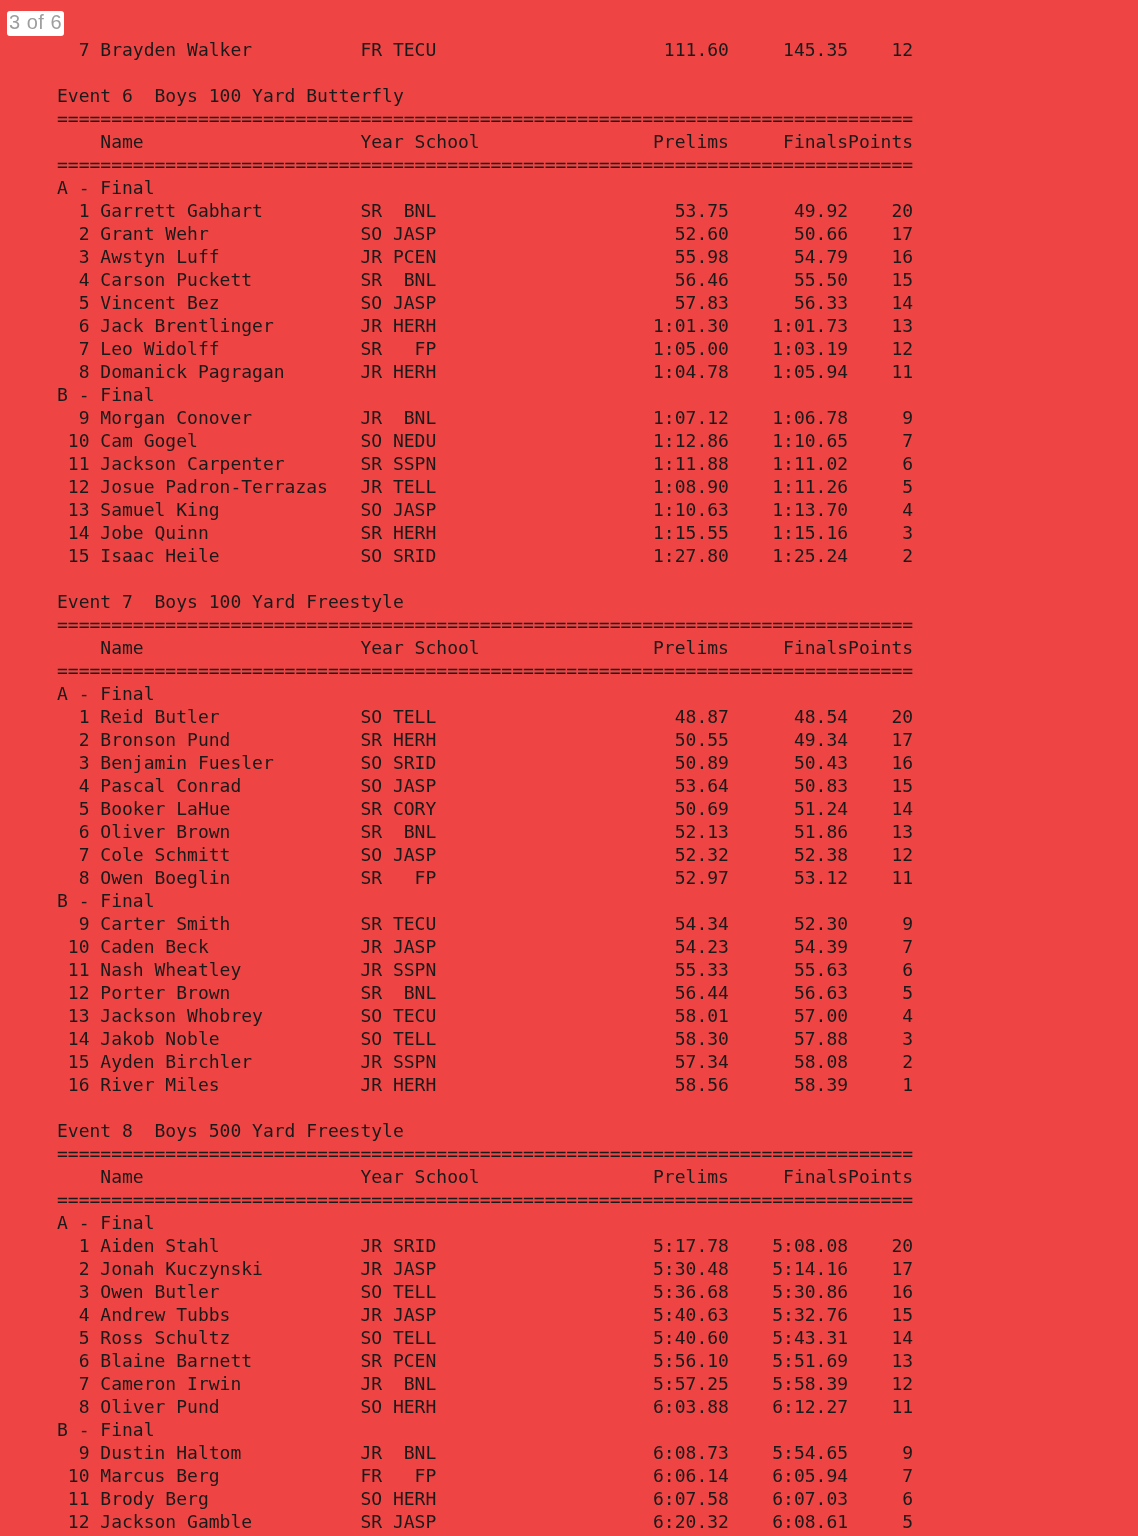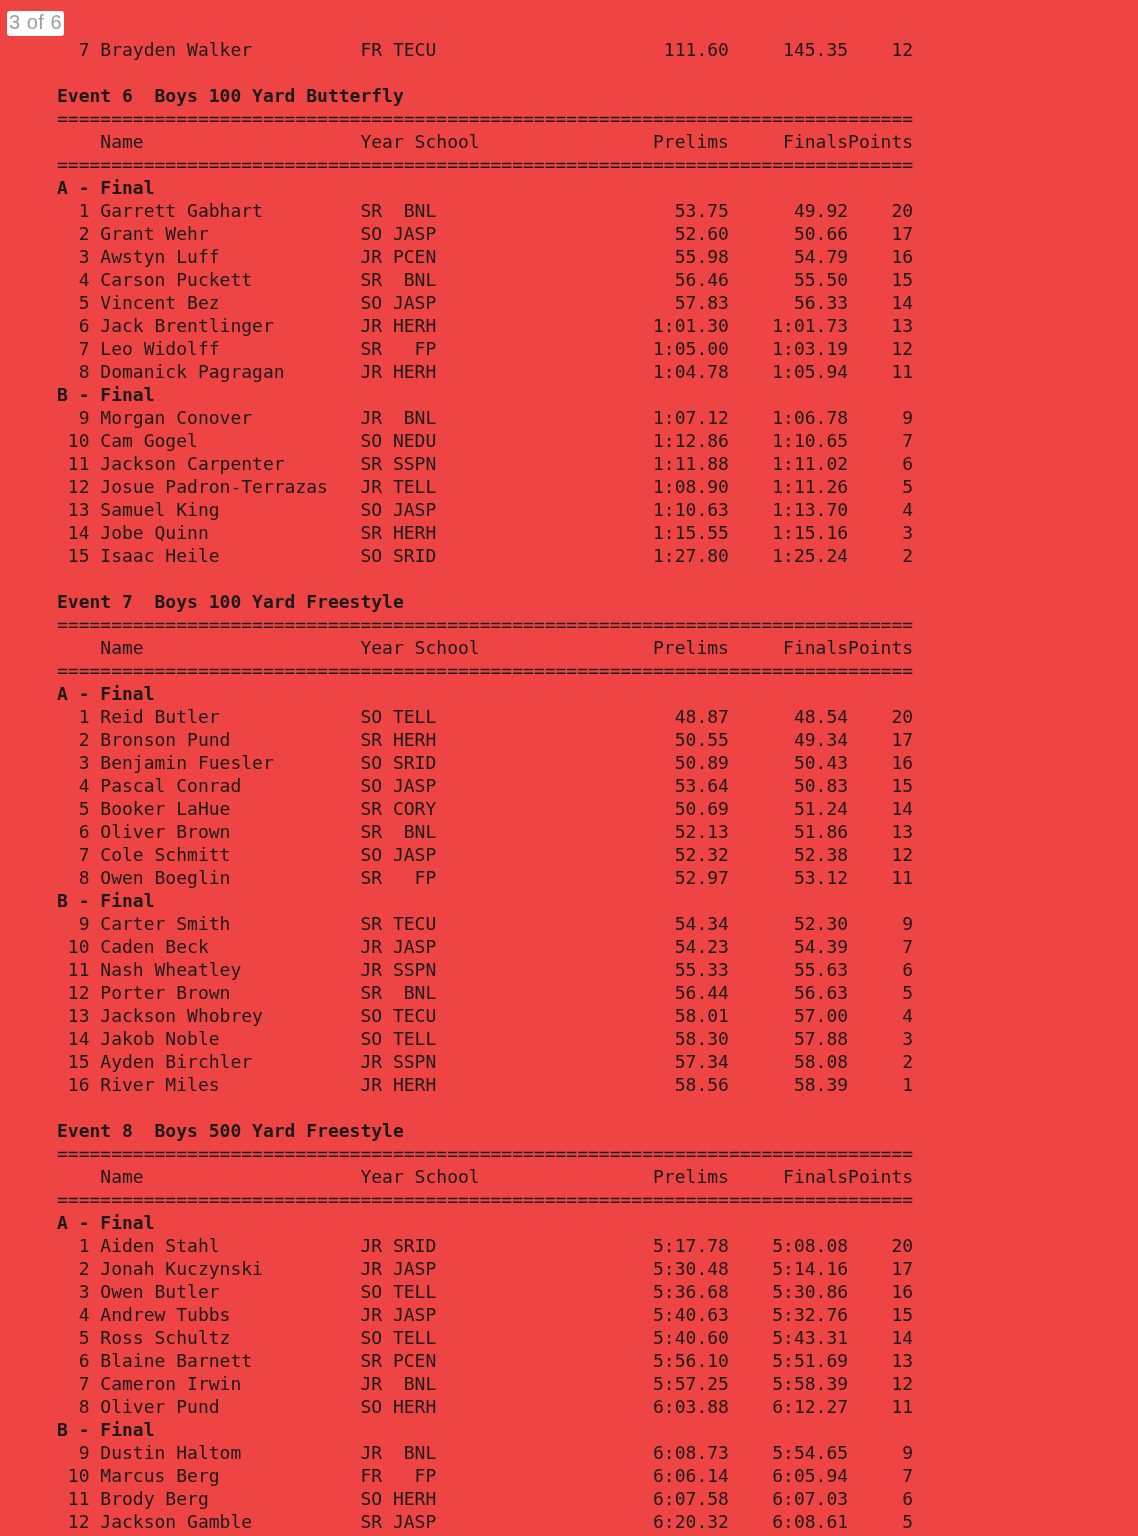--- a/index.html
+++ b/index.html
@@ -28,21 +28,21 @@
     left: 57px;
     top: 9px;
     font-family: "DejaVu Sans Mono", "Liberation Mono", monospace;
     font-size: 18px;
     line-height: 23px;
     color: #1a1a1a;
     white-space: pre;
     margin-top: 29px;
   }
   .ln { height: 23px; }
-  .bold { font-weight: 700; }
+  .bold { font-weight: 400; }
 </style>
 </head>
 <body>
 
 <div class="page">
   <div class="page-indicator">
     <span>3 of 6</span>
   </div>
   <div class="report"><div class="ln">  7 Brayden Walker          FR TECU                     111.60     145.35    12</div><div class="ln">&nbsp;</div><div class="ln bold">Event 6  Boys 100 Yard Butterfly</div><div class="ln">===============================================================================</div><div class="ln">    Name                    Year School                Prelims     FinalsPoints</div><div class="ln">===============================================================================</div><div class="ln bold">A - Final</div><div class="ln">  1 Garrett Gabhart         SR  BNL                      53.75      49.92    20</div><div class="ln">  2 Grant Wehr              SO JASP                      52.60      50.66    17</div><div class="ln">  3 Awstyn Luff             JR PCEN                      55.98      54.79    16</div><div class="ln">  4 Carson Puckett          SR  BNL                      56.46      55.50    15</div><div class="ln">  5 Vincent Bez             SO JASP                      57.83      56.33    14</div><div class="ln">  6 Jack Brentlinger        JR HERH                    1:01.30    1:01.73    13</div><div class="ln">  7 Leo Widolff             SR   FP                    1:05.00    1:03.19    12</div><div class="ln">  8 Domanick Pagragan       JR HERH                    1:04.78    1:05.94    11</div><div class="ln bold">B - Final</div><div class="ln">  9 Morgan Conover          JR  BNL                    1:07.12    1:06.78     9</div><div class="ln"> 10 Cam Gogel               SO NEDU                    1:12.86    1:10.65     7</div><div class="ln"> 11 Jackson Carpenter       SR SSPN                    1:11.88    1:11.02     6</div><div class="ln"> 12 Josue Padron-Terrazas   JR TELL                    1:08.90    1:11.26     5</div><div class="ln"> 13 Samuel King             SO JASP                    1:10.63    1:13.70     4</div><div class="ln"> 14 Jobe Quinn              SR HERH                    1:15.55    1:15.16     3</div><div class="ln"> 15 Isaac Heile             SO SRID                    1:27.80    1:25.24     2</div><div class="ln">&nbsp;</div><div class="ln bold">Event 7  Boys 100 Yard Freestyle</div><div class="ln">===============================================================================</div><div class="ln">    Name                    Year School                Prelims     FinalsPoints</div><div class="ln">===============================================================================</div><div class="ln bold">A - Final</div><div class="ln">  1 Reid Butler             SO TELL                      48.87      48.54    20</div><div class="ln">  2 Bronson Pund            SR HERH                      50.55      49.34    17</div><div class="ln">  3 Benjamin Fuesler        SO SRID                      50.89      50.43    16</div><div class="ln">  4 Pascal Conrad           SO JASP                      53.64      50.83    15</div><div class="ln">  5 Booker LaHue            SR CORY                      50.69      51.24    14</div><div class="ln">  6 Oliver Brown            SR  BNL                      52.13      51.86    13</div><div class="ln">  7 Cole Schmitt            SO JASP                      52.32      52.38    12</div><div class="ln">  8 Owen Boeglin            SR   FP                      52.97      53.12    11</div><div class="ln bold">B - Final</div><div class="ln">  9 Carter Smith            SR TECU                      54.34      52.30     9</div><div class="ln"> 10 Caden Beck              JR JASP                      54.23      54.39     7</div><div class="ln"> 11 Nash Wheatley           JR SSPN                      55.33      55.63     6</div><div class="ln"> 12 Porter Brown            SR  BNL                      56.44      56.63     5</div><div class="ln"> 13 Jackson Whobrey         SO TECU                      58.01      57.00     4</div><div class="ln"> 14 Jakob Noble             SO TELL                      58.30      57.88     3</div><div class="ln"> 15 Ayden Birchler          JR SSPN                      57.34      58.08     2</div><div class="ln"> 16 River Miles             JR HERH                      58.56      58.39     1</div><div class="ln">&nbsp;</div><div class="ln bold">Event 8  Boys 500 Yard Freestyle</div><div class="ln">===============================================================================</div><div class="ln">    Name                    Year School                Prelims     FinalsPoints</div><div class="ln">===============================================================================</div><div class="ln bold">A - Final</div><div class="ln">  1 Aiden Stahl             JR SRID                    5:17.78    5:08.08    20</div><div class="ln">  2 Jonah Kuczynski         JR JASP                    5:30.48    5:14.16    17</div><div class="ln">  3 Owen Butler             SO TELL                    5:36.68    5:30.86    16</div><div class="ln">  4 Andrew Tubbs            JR JASP                    5:40.63    5:32.76    15</div><div class="ln">  5 Ross Schultz            SO TELL                    5:40.60    5:43.31    14</div><div class="ln">  6 Blaine Barnett          SR PCEN                    5:56.10    5:51.69    13</div><div class="ln">  7 Cameron Irwin           JR  BNL                    5:57.25    5:58.39    12</div><div class="ln">  8 Oliver Pund             SO HERH                    6:03.88    6:12.27    11</div><div class="ln bold">B - Final</div><div class="ln">  9 Dustin Haltom           JR  BNL                    6:08.73    5:54.65     9</div><div class="ln"> 10 Marcus Berg             FR   FP                    6:06.14    6:05.94     7</div><div class="ln"> 11 Brody Berg              SO HERH                    6:07.58    6:07.03     6</div><div class="ln"> 12 Jackson Gamble          SR JASP                    6:20.32    6:08.61     5</div></div>
 </div>

